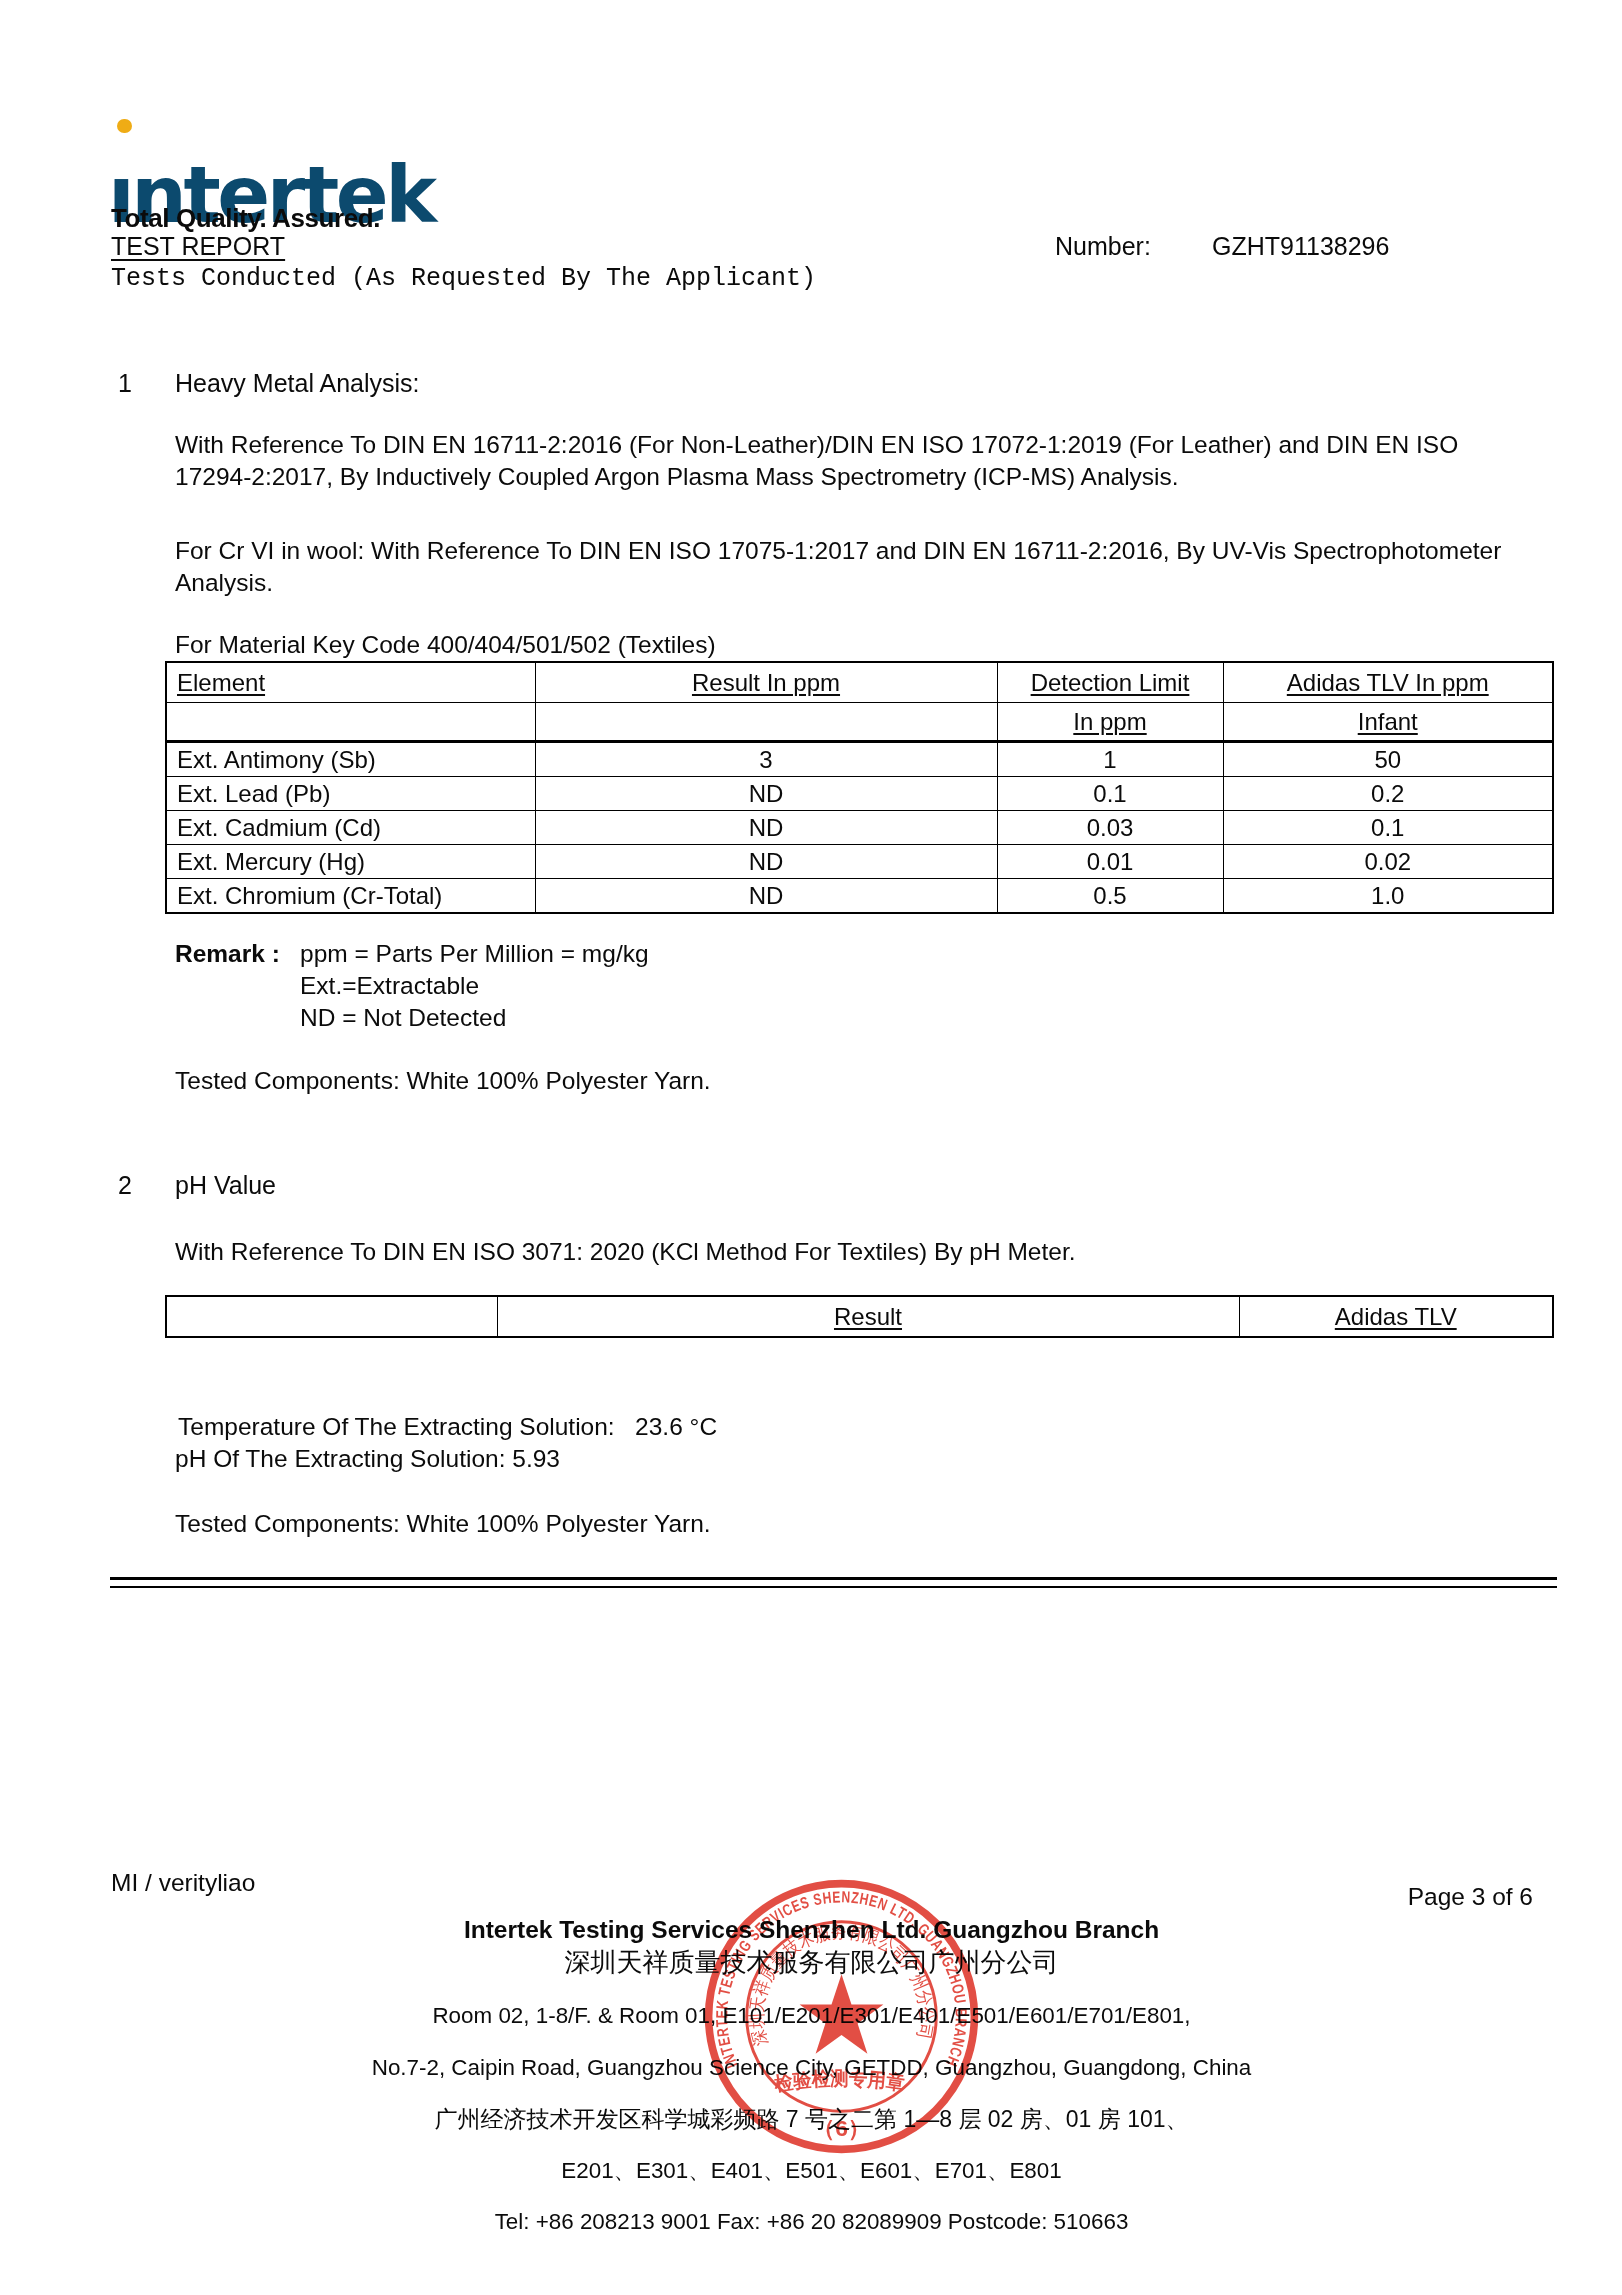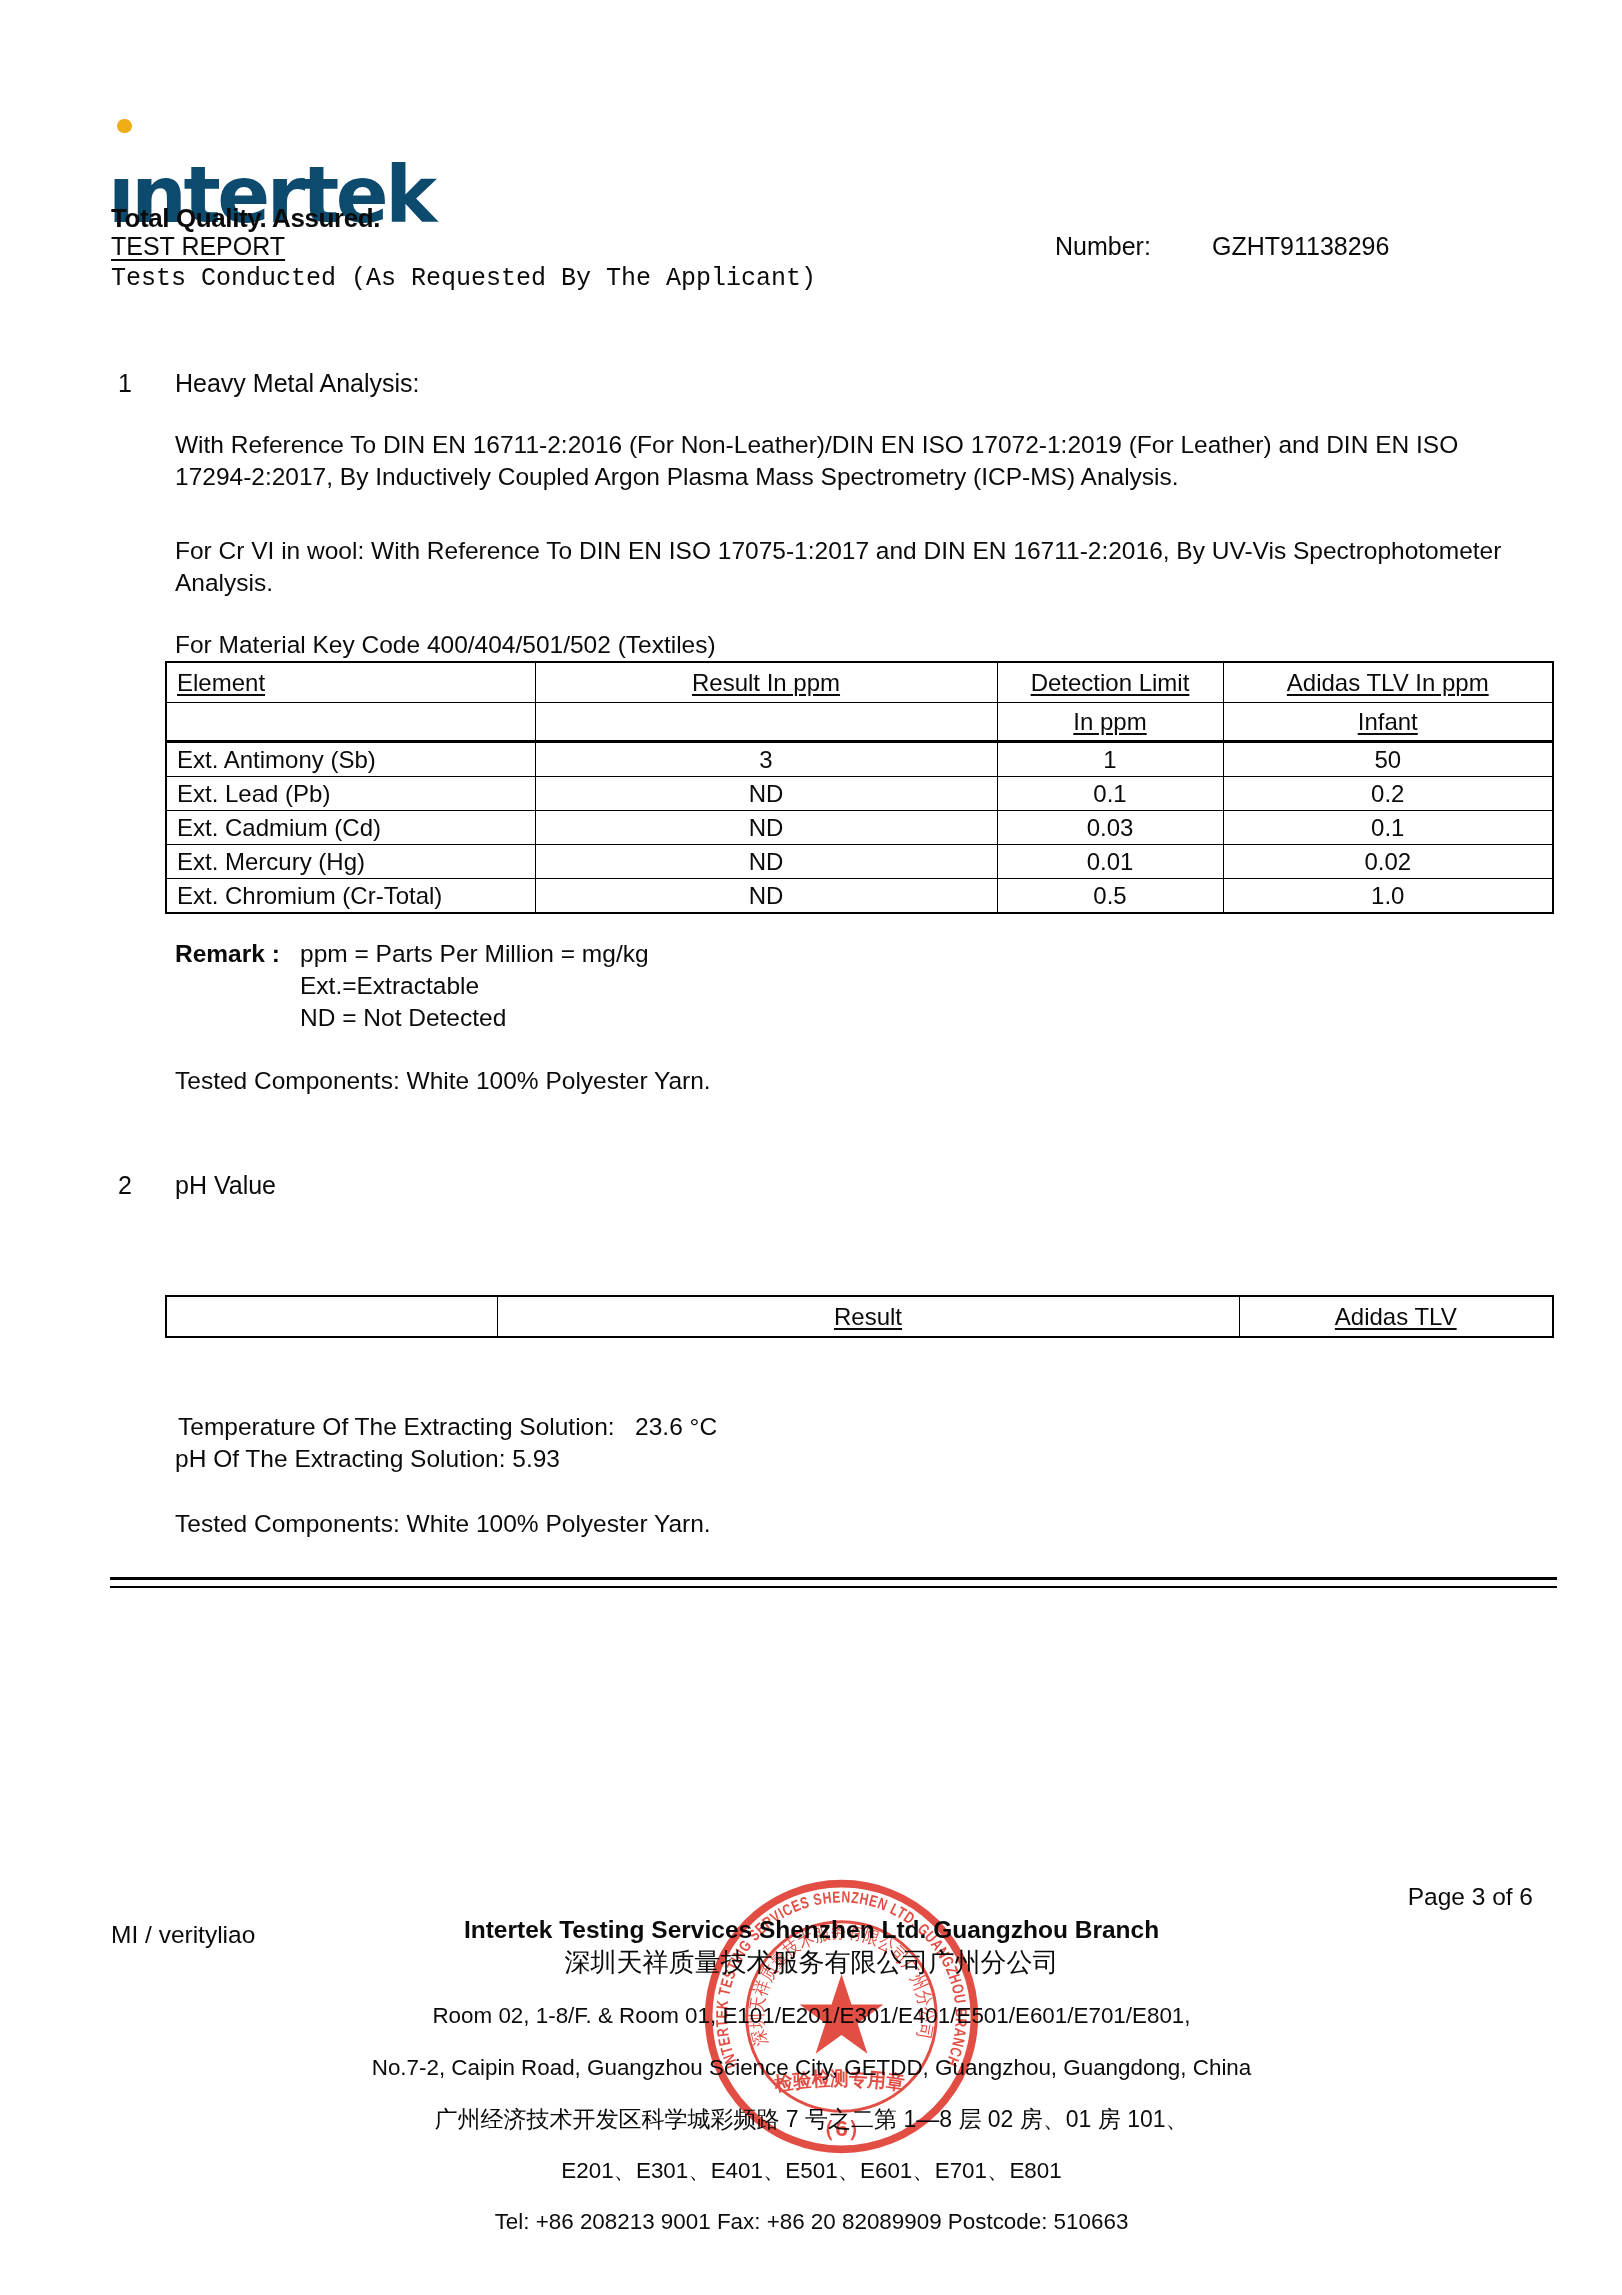--- a/index.html
+++ b/index.html
@@ -49,21 +49,21 @@
   .ph-table tr.h1 td{height:39px;border-bottom:2.5px solid #000;}
   .ph-table tr.dr td{height:42px;}
   td.colL{text-align:left;padding-left:10px;}
   .u{text-decoration:underline;text-underline-offset:3.4px;}
   
   .remark{left:175px;top:938px;display:flex;font-size:24.5px;line-height:32px;}
   .remark-label{width:125px;font-weight:bold;}
   
   .dbl-line{left:110px;top:1577px;width:1447px;height:6px;border-top:3.4px solid #000;border-bottom:2.5px solid #000;}
   
-  .mi{left:111px;top:1921px;font-size:24.5px;}
+  .mi{left:111px;top:1869px;font-size:24.5px;}
   .page-num{right:90px;top:1883px;font-size:24.5px;}
   .footer-block{left:88px;top:1915px;width:1447px;text-align:center;}
   .f-en{font-size:24.5px;font-weight:bold;line-height:30px;}
   .f-cn{font-size:26px;line-height:34px;}
   .f-line{font-size:22.4px;line-height:28.6px;margin-top:23px;}
   .f-line-cn{font-size:23px;}
   .stamp{left:701px;top:1876px;width:281px;height:281px;opacity:.85;mix-blend-mode:multiply;z-index:5;}
   .pre{white-space:pre-wrap;}
 </style>
 </head>
@@ -150,20 +150,21 @@
       <div>Ext.=Extractable</div>
       <div>ND = Not Detected</div>
     </div>
   </div>
 
   <div class="abs line29" style="left:175px;top:1067px;">Tested Components: White 100% Polyester Yarn.</div>
 
   <div class="abs sec-num" style="left:118px;top:1171px;">2</div>
   <div class="abs sec-title" style="left:175px;top:1171px;">pH Value</div>
 
+  <div class="abs para" style="left:175px;top:1236px;">With Reference To DIN EN ISO 3071: 2020 (KCl Method For Textiles) By pH Meter.</div>
 
   <table class="ph-table">
     <colgroup>
         <col style="width:331px">
         <col style="width:742px">
         <col style="width:314px">
       </colgroup>
     <tbody>
         <tr class="h1">
       <td class="colL"><span></span></td>

